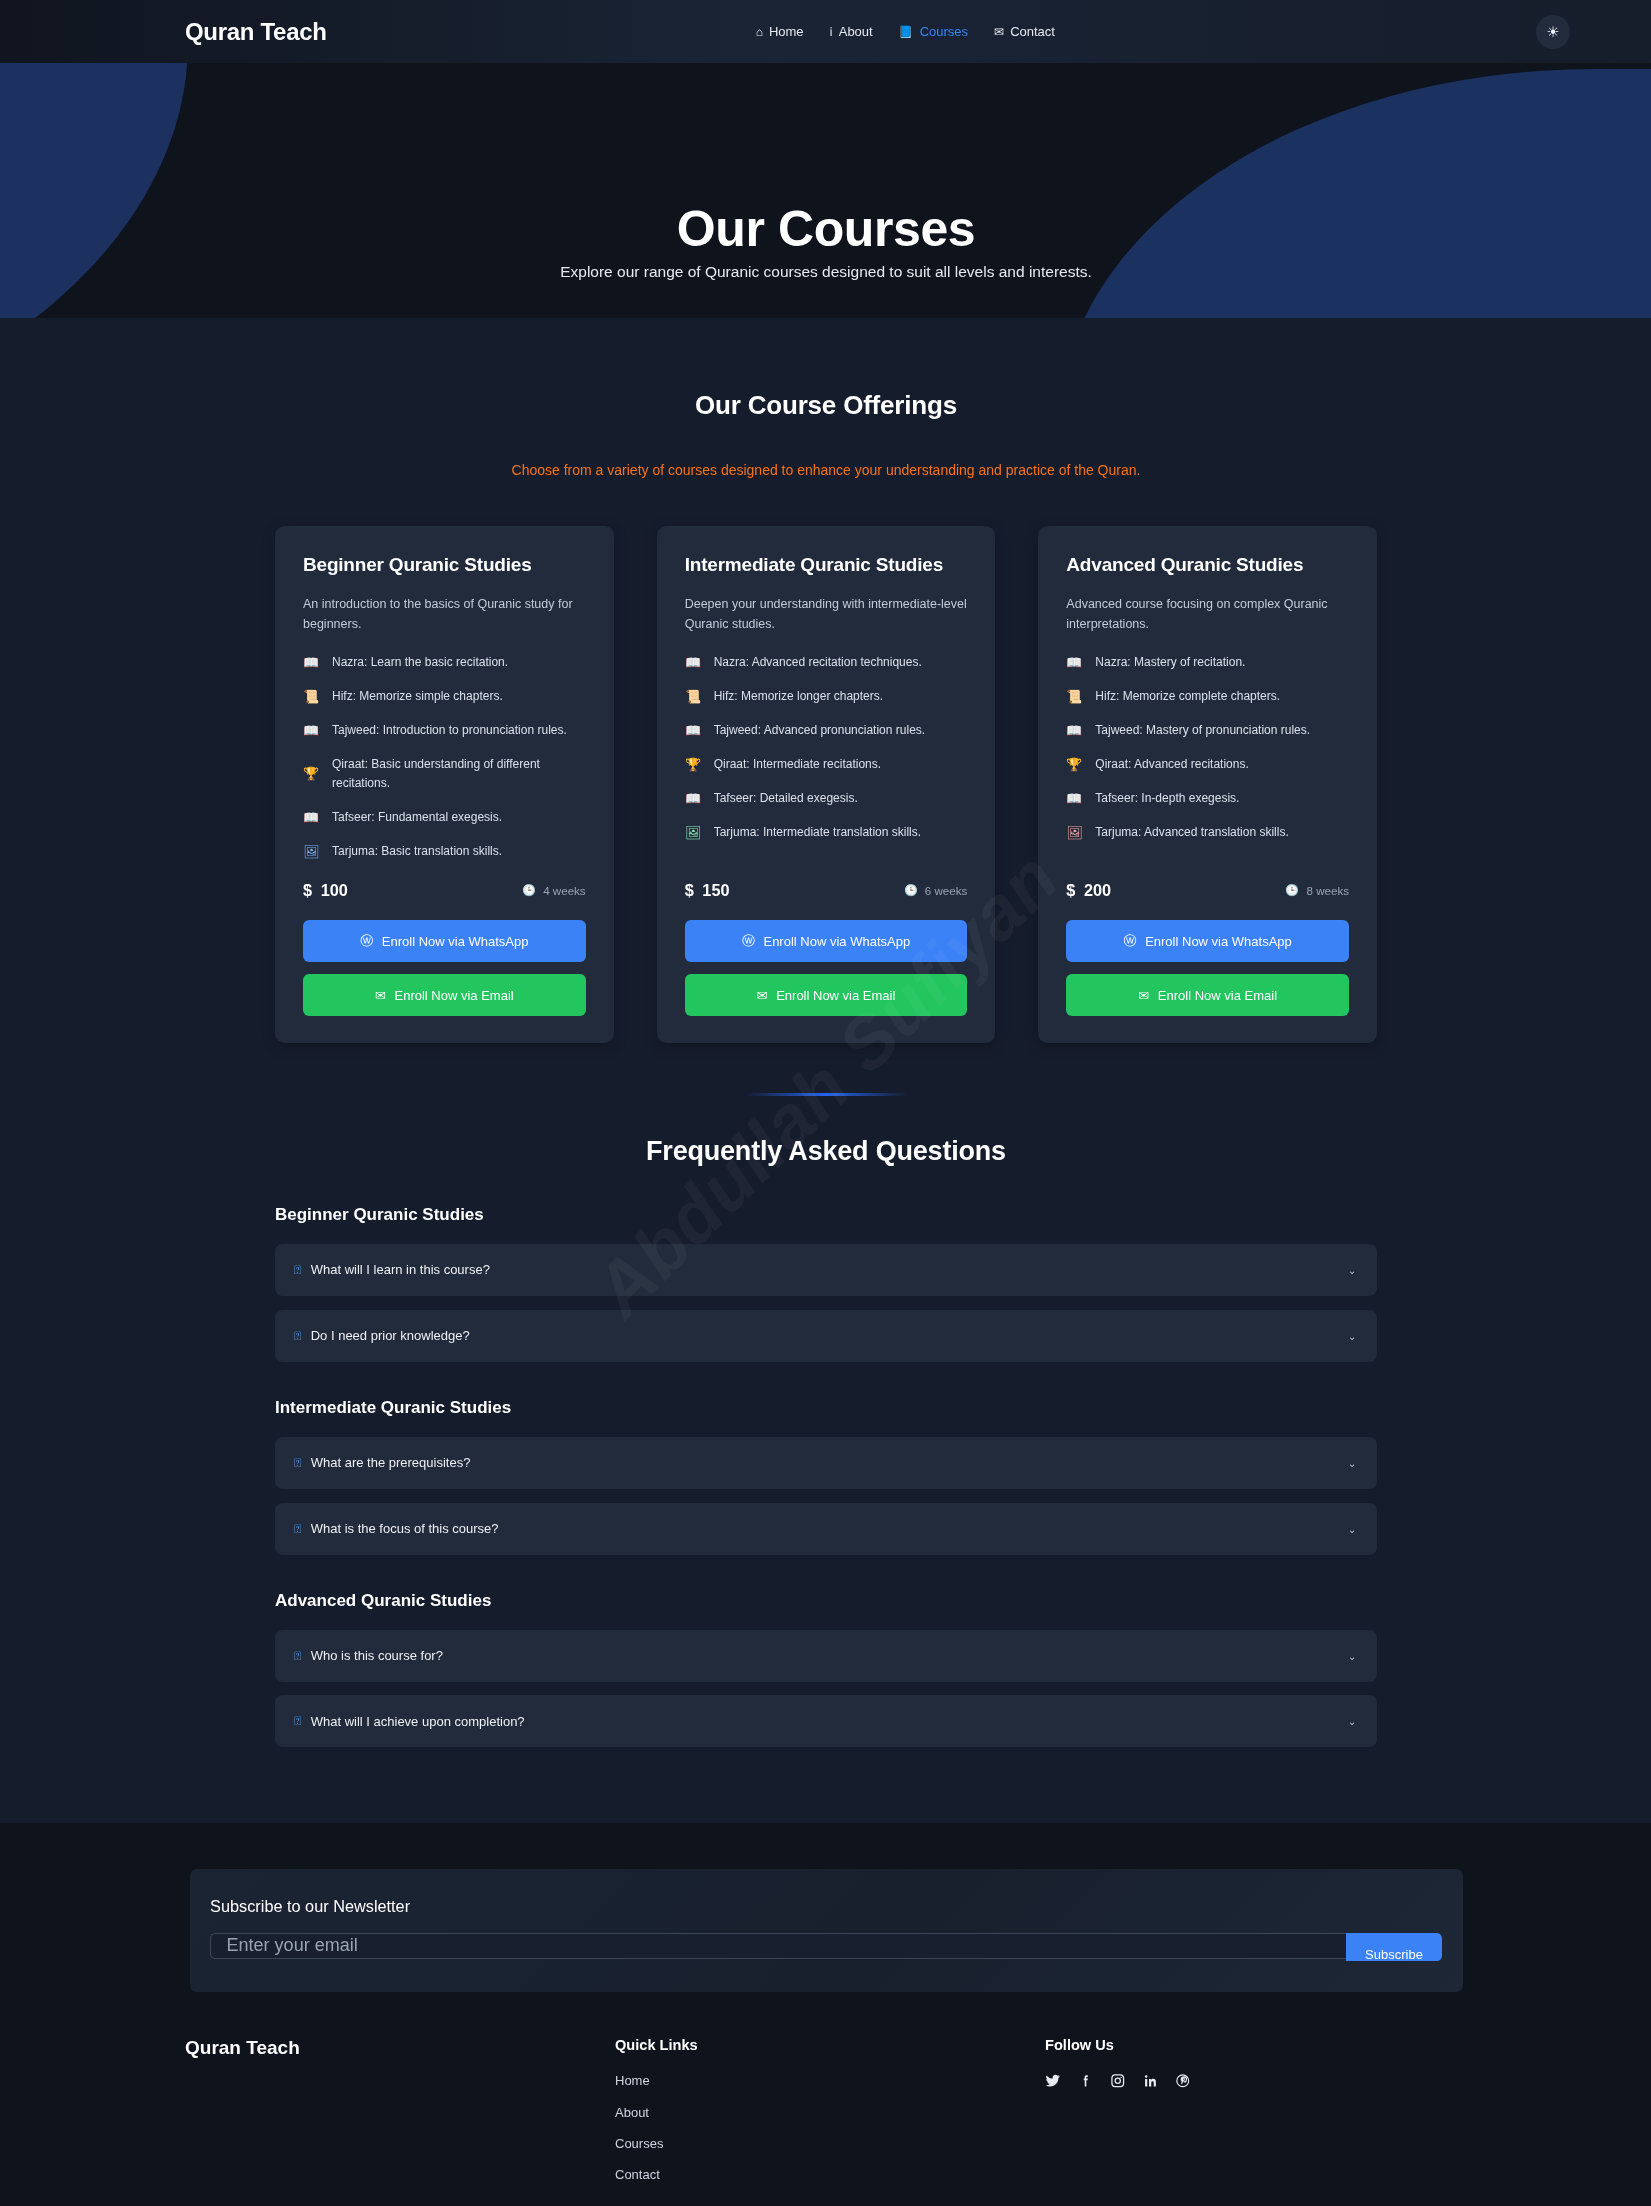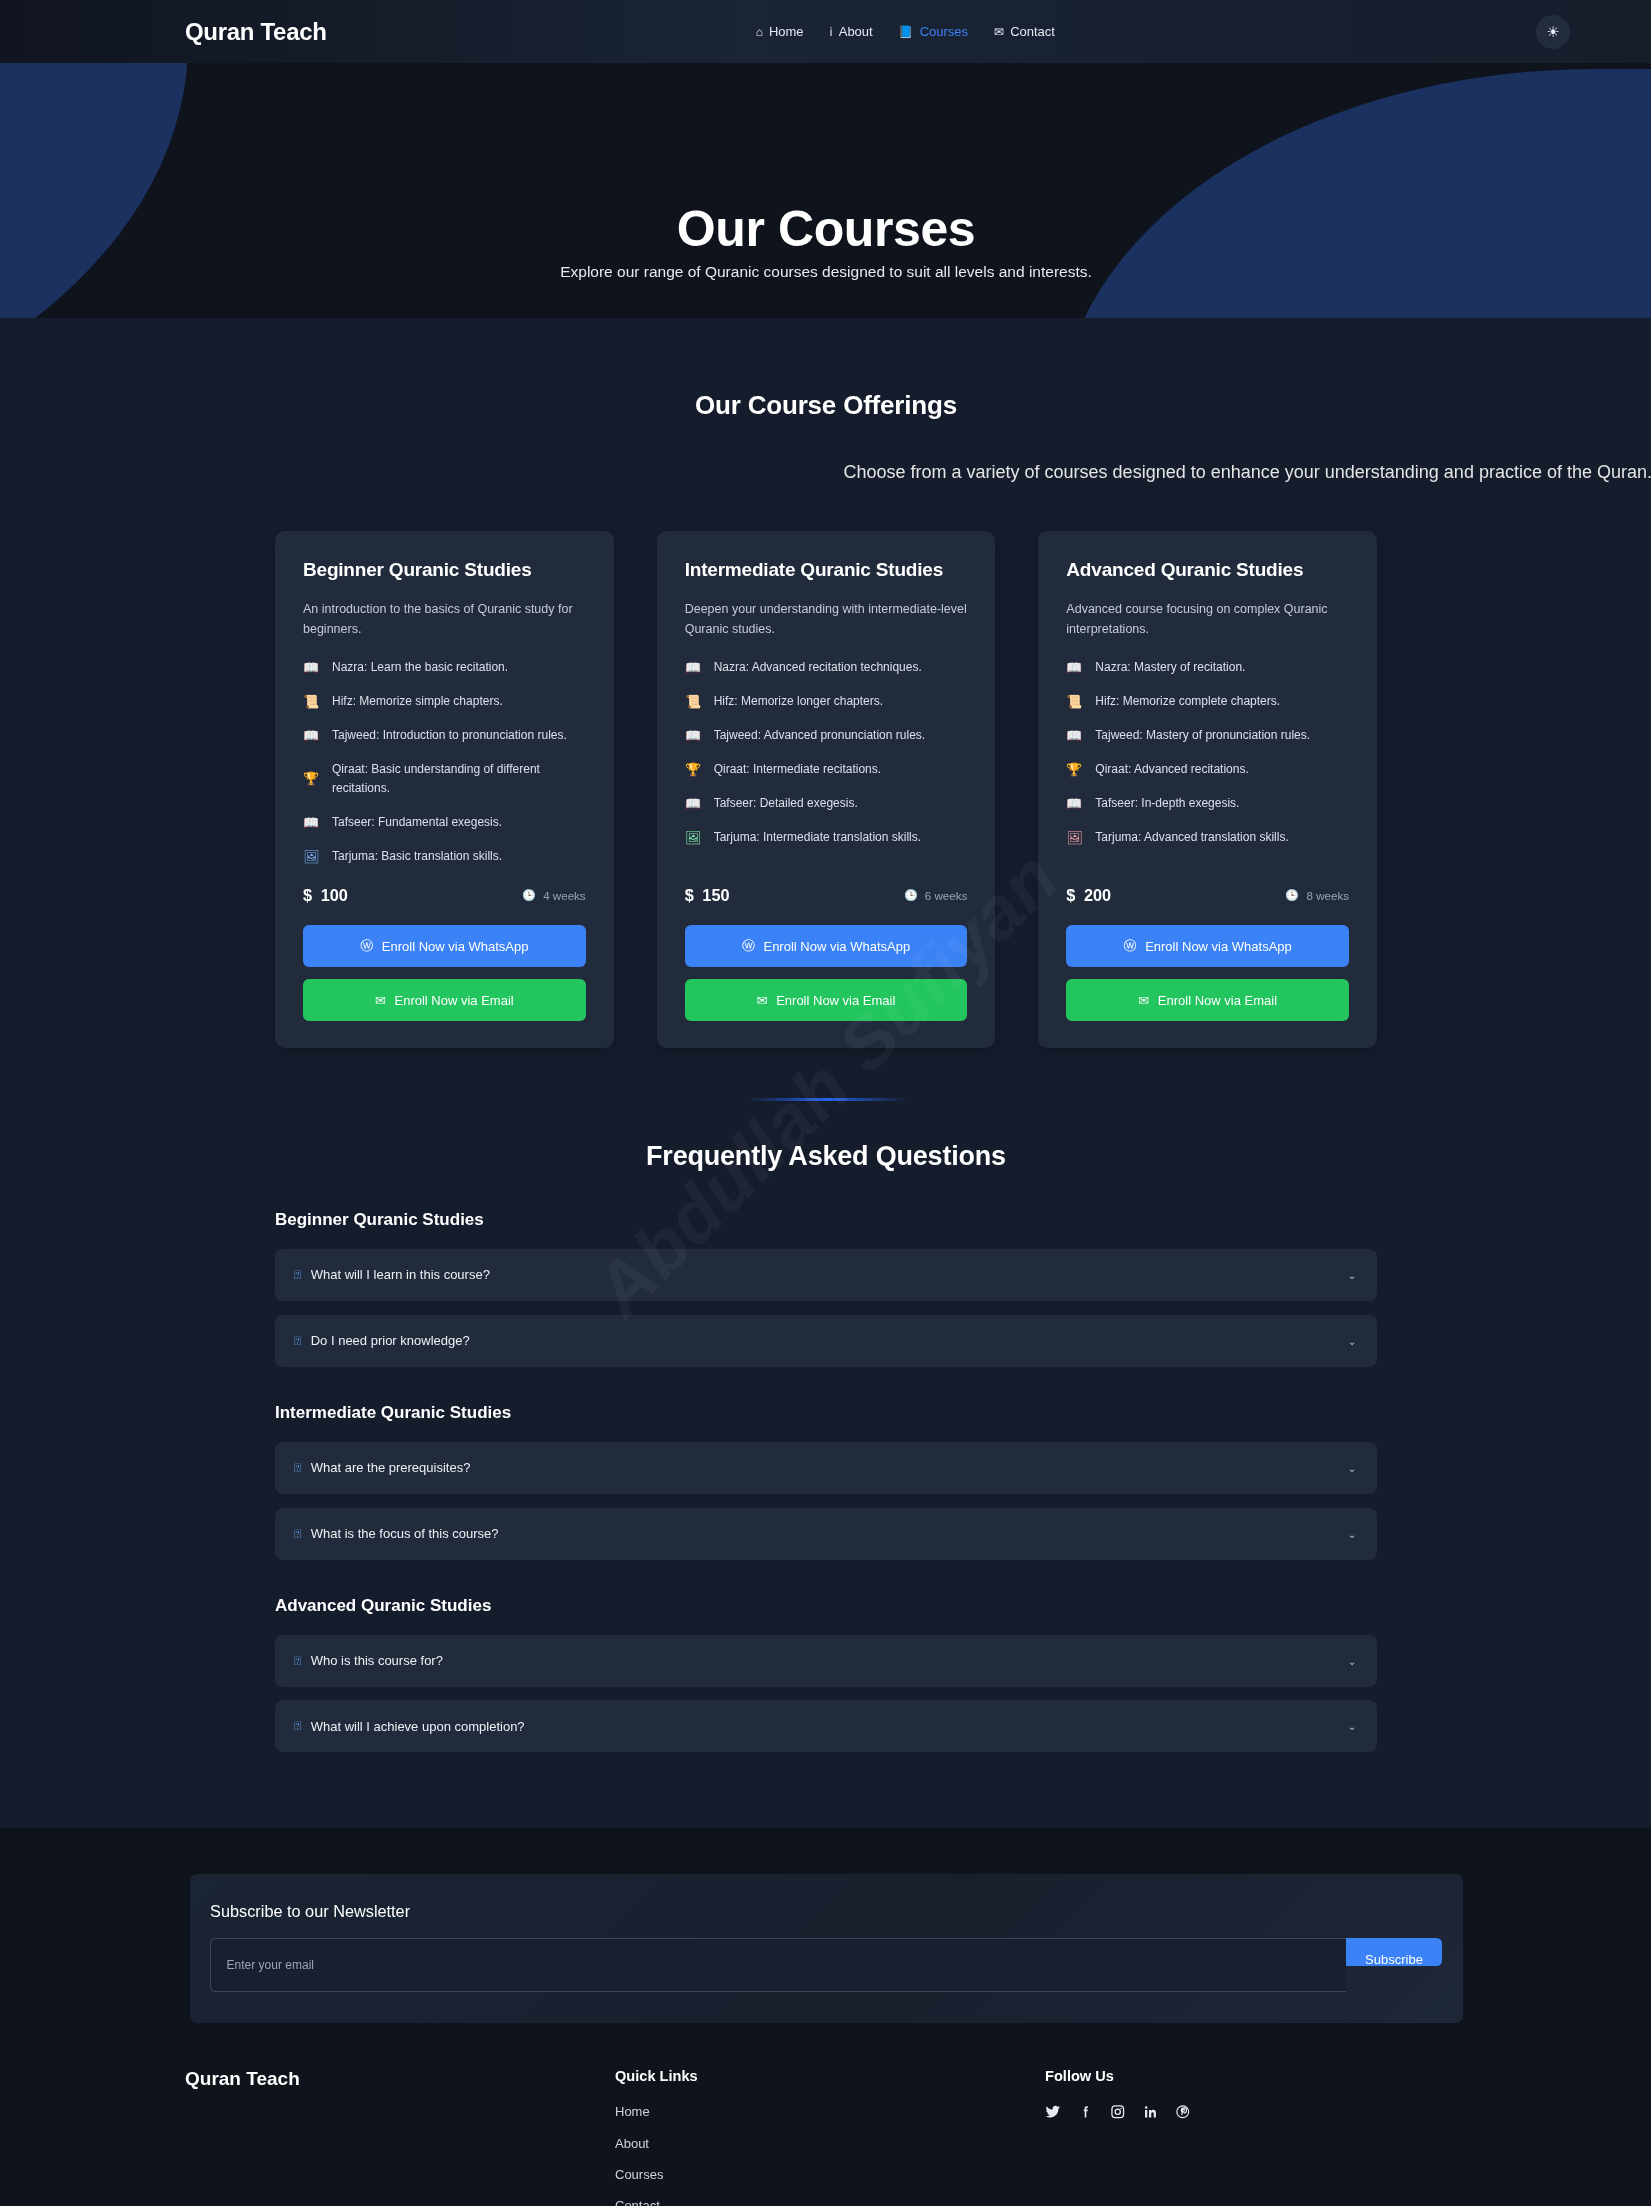--- a/index.html
+++ b/index.html
@@ -103,24 +103,24 @@
   
   .section-courses { background: #151c2c; padding: 72px 0 0; position: relative; z-index: 5; }
   .sec-title {
     text-align: center;
     font-size: 26px;
     font-weight: bold;
     color: #ffffff;
     letter-spacing: -0.2px;
   }
   .sec-sub {
-    text-align: right;
+    text-align: center;
     margin-top: 41px;
-    font-size: 18px;
-    color: #e5e5e5;
+    font-size: 14px;
+    color: #f97316;
   }
 
   .cards {
     display: flex;
     justify-content: center;
     gap: 43px;
     margin-top: 48px;
     padding: 0 275px;
   }
   .card {
@@ -233,28 +233,28 @@
     margin: 0 auto;
     width: 1273px;
     background: linear-gradient(135deg, #1b2433 0%, #18202e 55%, #1e2736 100%);
     border-radius: 6.9px;
     padding: 27.5px 20.6px 31px;
   }
   .nl-title { font-size: 16.3px; color: #ffffff; font-weight: normal; margin-bottom: 17px; }
   .nl-form { display: flex; }
   .nl-input {
     flex: 1;
-    height: 54px;
+    height: 26px;
     background: #182030;
     border: 0.9px solid #3d4657;
     border-right: none;
     border-radius: 5.2px 0 0 5.2px;
     padding: 0 15.5px;
     color: #e8eaf0;
-    font-size: 12px;
+    font-size: 18px;
     font-family: "Liberation Sans", sans-serif;
     outline: none;
   }
   .nl-input::placeholder { color: #9aa3b3; }
   .nl-btn {
     height: 26px;
     padding: 14px 19px;
     border: none;
     border-radius: 0 5.2px 5.2px 0;
     background: #3b82f6;

